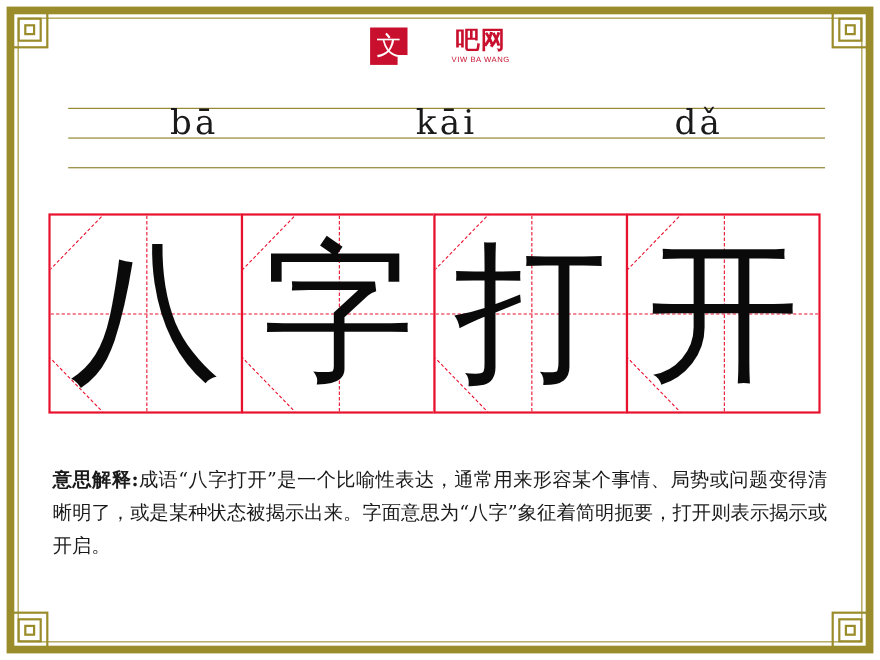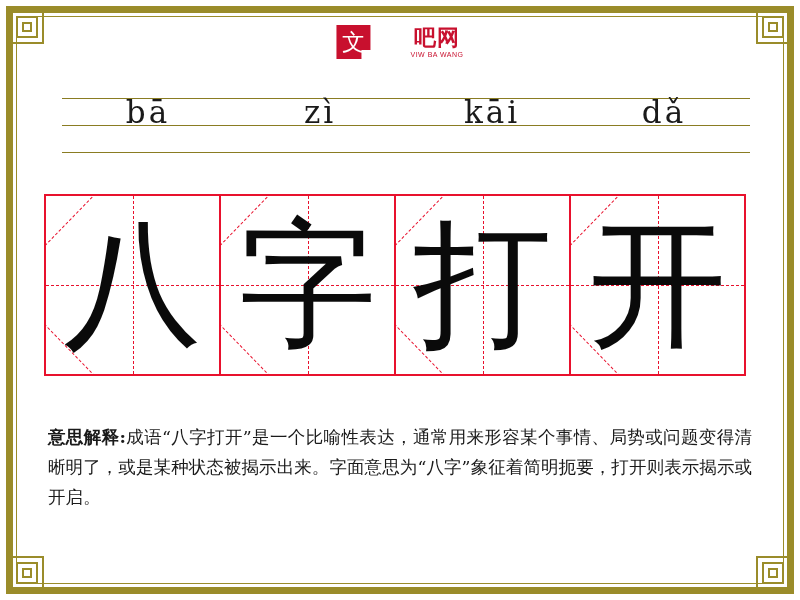--- a/index.html
+++ b/index.html
@@ -240,21 +240,20 @@
         <span class="logo-en">VIW  BA WANG</span>
       </div>
     </div>
 
     <div class="pinyin-block">
       <div class="stave s1"></div>
       <div class="stave s2"></div>
       <div class="stave s3"></div>
       <div class="pinyin-row">
         <div class="pinyin-cell">bā</div>
-        <div class="pinyin-cell">zì</div>
         <div class="pinyin-cell">kāi</div>
         <div class="pinyin-cell">dǎ</div>
       </div>
     </div>
 
     <div class="grid-row">
 
       <div class="cell">
         <div class="d">
           <div class="hline"></div>

